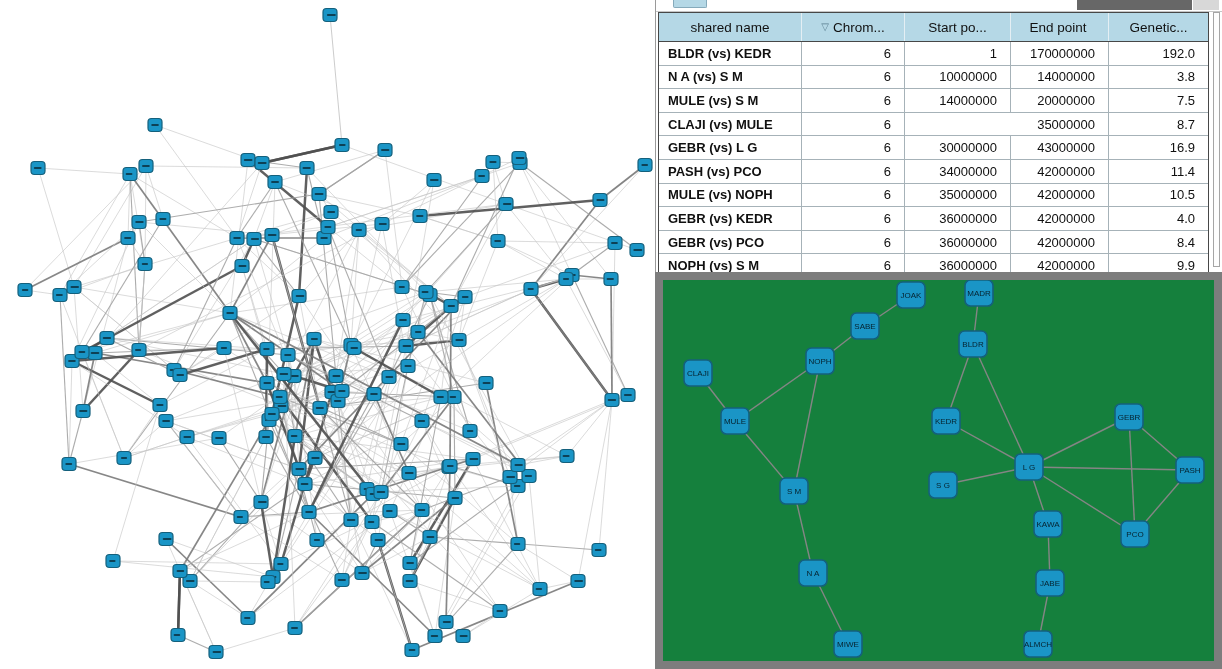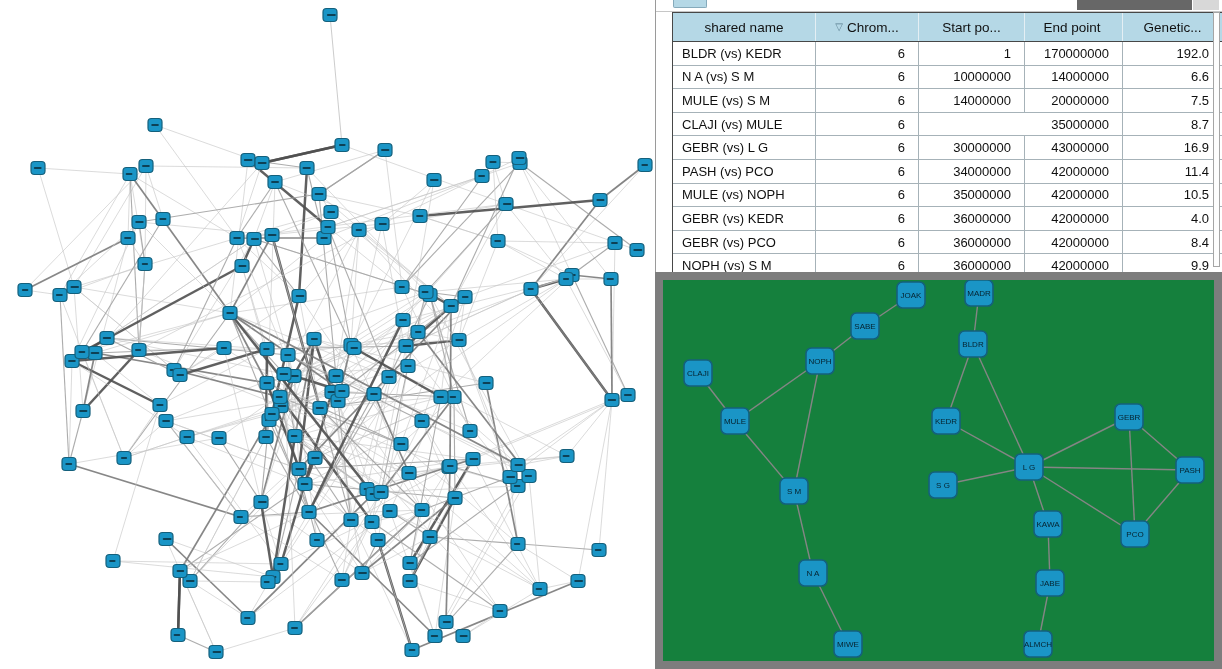--- a/index.html
+++ b/index.html
@@ -11,33 +11,33 @@
   .abs{position:absolute;}
   #left-panel{left:0;top:0;width:655px;height:669px;background:#fff;}
   #left-panel svg{display:block;}
 
   
   #right-top{left:655px;top:0;width:567px;height:272px;background:#fff;border-left:1px solid #9a9a9a;box-sizing:border-box;}
   #strip{left:0;top:0;width:566px;height:11px;background:#fff;border-bottom:1px solid #c6c6c6;}
   #tab-chip{left:17px;top:0;width:32px;height:7px;background:#b5d8e6;border:1px solid #86aabb;border-top:none;border-radius:0 0 2px 2px;}
   #strip-thumb{left:421px;top:0;width:115px;height:10px;background:#676767;}
   #strip-right{left:537px;top:0;width:26px;height:10px;background:#d8d8d8;}
-  #table{left:16px;top:12px;width:551px;background:#fff;border:1px solid #474747;box-sizing:border-box;}
+  #table{left:2px;top:12px;width:551px;background:#fff;border:1px solid #474747;box-sizing:border-box;}
   .thead{display:flex;height:28px;background:#b5d8e6;border-bottom:1px solid #474747;}
   .th{box-sizing:border-box;display:flex;align-items:center;justify-content:center;
       font-size:13.5px;color:#111;border-right:1px solid #e4eff4;white-space:nowrap;overflow:hidden;}
   .th:last-child{border-right:none;}
   .th .filter{font-size:10px;color:#5a7f91;margin-right:4px;line-height:1;}
   .th.h-right{padding-right:3px;}
   .tr{display:flex;height:22.6px;border-bottom:1px solid #a6b2b8;background:#fff;}
   .tr:last-child{border-bottom:none;}
   .td{box-sizing:border-box;font-size:13px;color:#101010;display:flex;align-items:center;
       overflow:hidden;border-right:1px solid #a6b2b8;white-space:nowrap;}
   .td:last-child{border-right:none;}
-  .td.left{justify-content:flex-start;padding-left:9px;}
+  .td.left{justify-content:flex-start;padding-left:9px;font-weight:bold;}
   .td.right{justify-content:flex-end;padding-right:13px;}
   #gutter{left:557px;top:12px;width:7px;height:255px;background:#fdfdfd;border:1px solid #a5a5a5;box-sizing:border-box;}
 
   
   #right-bottom{left:655px;top:272px;width:567px;height:397px;background:#7d7d7d;padding:8px;box-sizing:border-box;}
   #small-wrap{width:551px;height:381px;background:#15803d;position:relative;}
   #small-wrap svg{display:block;}
   svg text{user-select:none;}
 </style>
 </head>
@@ -1137,21 +1137,21 @@
             <div class="td right" style="width: 103px;">6</div>
             <div class="td right" style="width: 106px;">1</div>
             <div class="td right" style="width: 98px;">170000000</div>
             <div class="td right" style="width: 99px;">192.0</div>
           </div>
           <div class="tr">
             <div class="td left" style="width: 143px;">N A (vs) S M</div>
             <div class="td right" style="width: 103px;">6</div>
             <div class="td right" style="width: 106px;">10000000</div>
             <div class="td right" style="width: 98px;">14000000</div>
-            <div class="td right" style="width: 99px;">6.6</div>
+            <div class="td right" style="width: 99px;">3.8</div>
           </div>
           <div class="tr">
             <div class="td left" style="width: 143px;">MULE (vs) S M</div>
             <div class="td right" style="width: 103px;">6</div>
             <div class="td right" style="width: 106px;">14000000</div>
             <div class="td right" style="width: 98px;">20000000</div>
             <div class="td right" style="width: 99px;">7.5</div>
           </div>
           <div class="tr">
             <div class="td left" style="width: 143px;">CLAJI (vs) MULE</div>

